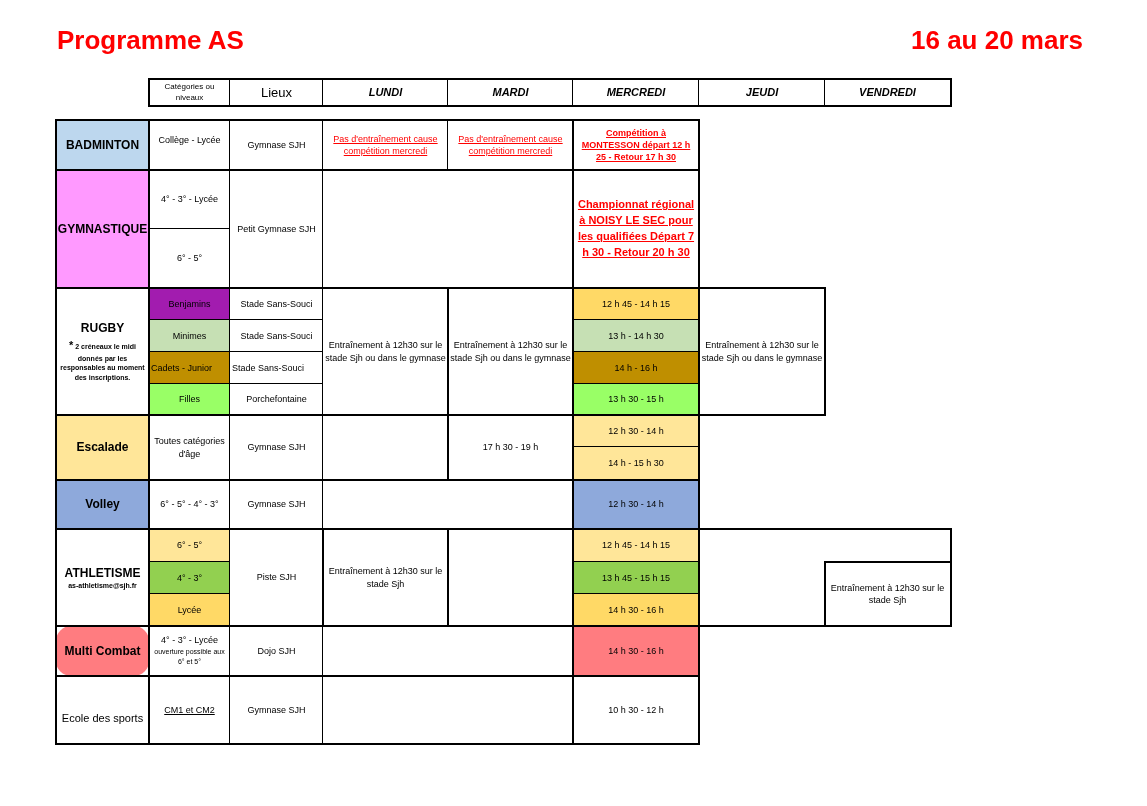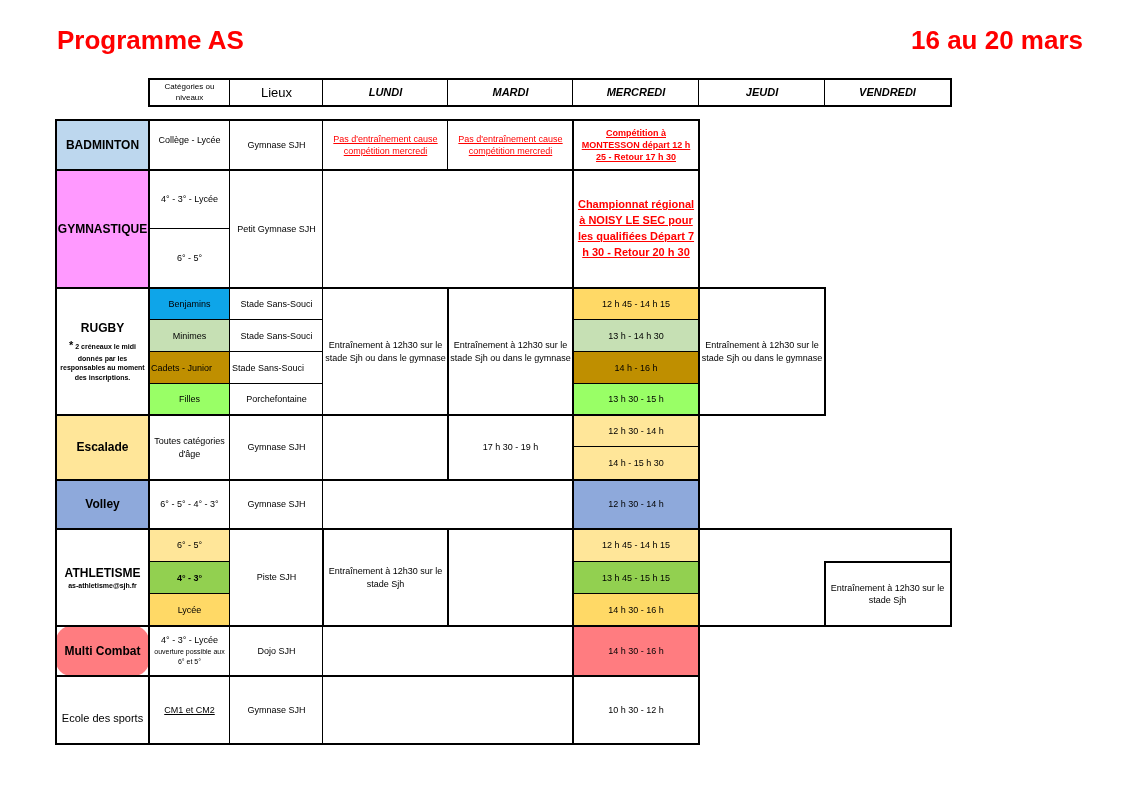--- a/index.html
+++ b/index.html
@@ -56,21 +56,21 @@
   <div class="c" style="left:149px; top:229px; width:81px; height:59px;">6° - 5°</div>
   <div class="c" style="left:230px; top:170px; width:93px; height:118px;">Petit Gymnase SJH</div>
   <div class="c red" style="left:573px; top:170px; width:126px; height:118px; font-weight:bold; font-size:11px; line-height:1.45; padding:0 3px;">Championnat régional à NOISY LE SEC pour les qualifiées Départ 7 h 30 - Retour 20 h 30</div>
 </div>
 
 <div>
   <div class="c col" style="left:56px; top:288px; width:93px; height:127px; padding:0 2px;">
     <div style="font-size:12px; font-weight:bold; margin-bottom:2px;">RUGBY</div>
     <div style="font-size:7px; font-weight:bold; line-height:1.4;"><span style="font-size:11px;">*</span> <span>2 créneaux le midi donnés par les responsables au moment des inscriptions.</span></div>
   </div>
-  <div class="c" style="left:149px; top:288px; width:81px; height:32px; background:#0ea5e9;">Benjamins</div>
+  <div class="c" style="left:149px; top:288px; width:81px; height:32px; background:#a21caf;">Benjamins</div>
   <div class="c" style="left:149px; top:320px; width:81px; height:32px; background:#c6e0b4;">Minimes</div>
   <div class="c" style="left:149px; top:352px; width:81px; height:32px; background:#bf8f00; justify-content:flex-start; padding-left:2px;">Cadets - Junior</div>
   <div class="c" style="left:149px; top:384px; width:81px; height:31px; background:#99ff66;">Filles</div>
   <div class="c" style="left:230px; top:288px; width:93px; height:32px;">Stade Sans-Souci</div>
   <div class="c" style="left:230px; top:320px; width:93px; height:32px;">Stade Sans-Souci</div>
   <div class="c" style="left:230px; top:352px; width:93px; height:32px; justify-content:flex-start; padding-left:2px;">Stade Sans-Souci</div>
   <div class="c" style="left:230px; top:384px; width:93px; height:31px;">Porchefontaine</div>
   <div class="c" style="left:323px; top:288px; width:125px; height:127px; padding:0 2px;">Entraînement à 12h30 sur le stade Sjh ou dans le gymnase</div>
   <div class="c" style="left:448px; top:288px; width:125px; height:127px; padding:0 2px;">Entraînement à 12h30 sur le stade Sjh ou dans le gymnase</div>
   <div class="c" style="left:573px; top:288px; width:126px; height:32px; background:#ffd966;">12 h 45 - 14 h 15</div>
@@ -95,21 +95,21 @@
   <div class="c" style="left:230px; top:480px; width:93px; height:49px;">Gymnase SJH</div>
   <div class="c" style="left:573px; top:480px; width:126px; height:49px; background:#8ea9db;">12 h 30 - 14 h</div>
 </div>
 
 <div>
   <div class="c col" style="left:56px; top:529px; width:93px; height:97px;">
     <div style="font-size:12px; font-weight:bold;">ATHLETISME</div>
     <div style="font-size:7px; font-weight:bold;">as-athletisme@sjh.fr</div>
   </div>
   <div class="c" style="left:149px; top:529px; width:81px; height:33px; background:#ffe699;">6° - 5°</div>
-  <div class="c" style="left:149px; top:562px; width:81px; height:32px; background:#92d050;font-weight:bold;">4° - 3°</div>
+  <div class="c" style="left:149px; top:562px; width:81px; height:32px; background:#92d050;">4° - 3°</div>
   <div class="c" style="left:149px; top:594px; width:81px; height:32px; background:#ffd966;">Lycée</div>
   <div class="c" style="left:230px; top:529px; width:93px; height:97px;">Piste SJH</div>
   <div class="c" style="left:323px; top:529px; width:125px; height:97px; padding:0 4px;">Entraînement à 12h30 sur le stade Sjh</div>
   <div class="c" style="left:573px; top:529px; width:126px; height:33px; background:#ffe699;">12 h 45 - 14 h 15</div>
   <div class="c" style="left:573px; top:562px; width:126px; height:32px; background:#92d050;">13 h 45 - 15 h 15</div>
   <div class="c" style="left:573px; top:594px; width:126px; height:32px; background:#ffd966;">14 h 30 - 16 h</div>
   <div class="c" style="left:825px; top:562px; width:125px; height:64px; padding:0 2px;">Entraînement à 12h30 sur le stade Sjh</div>
 </div>
 
 <div>

